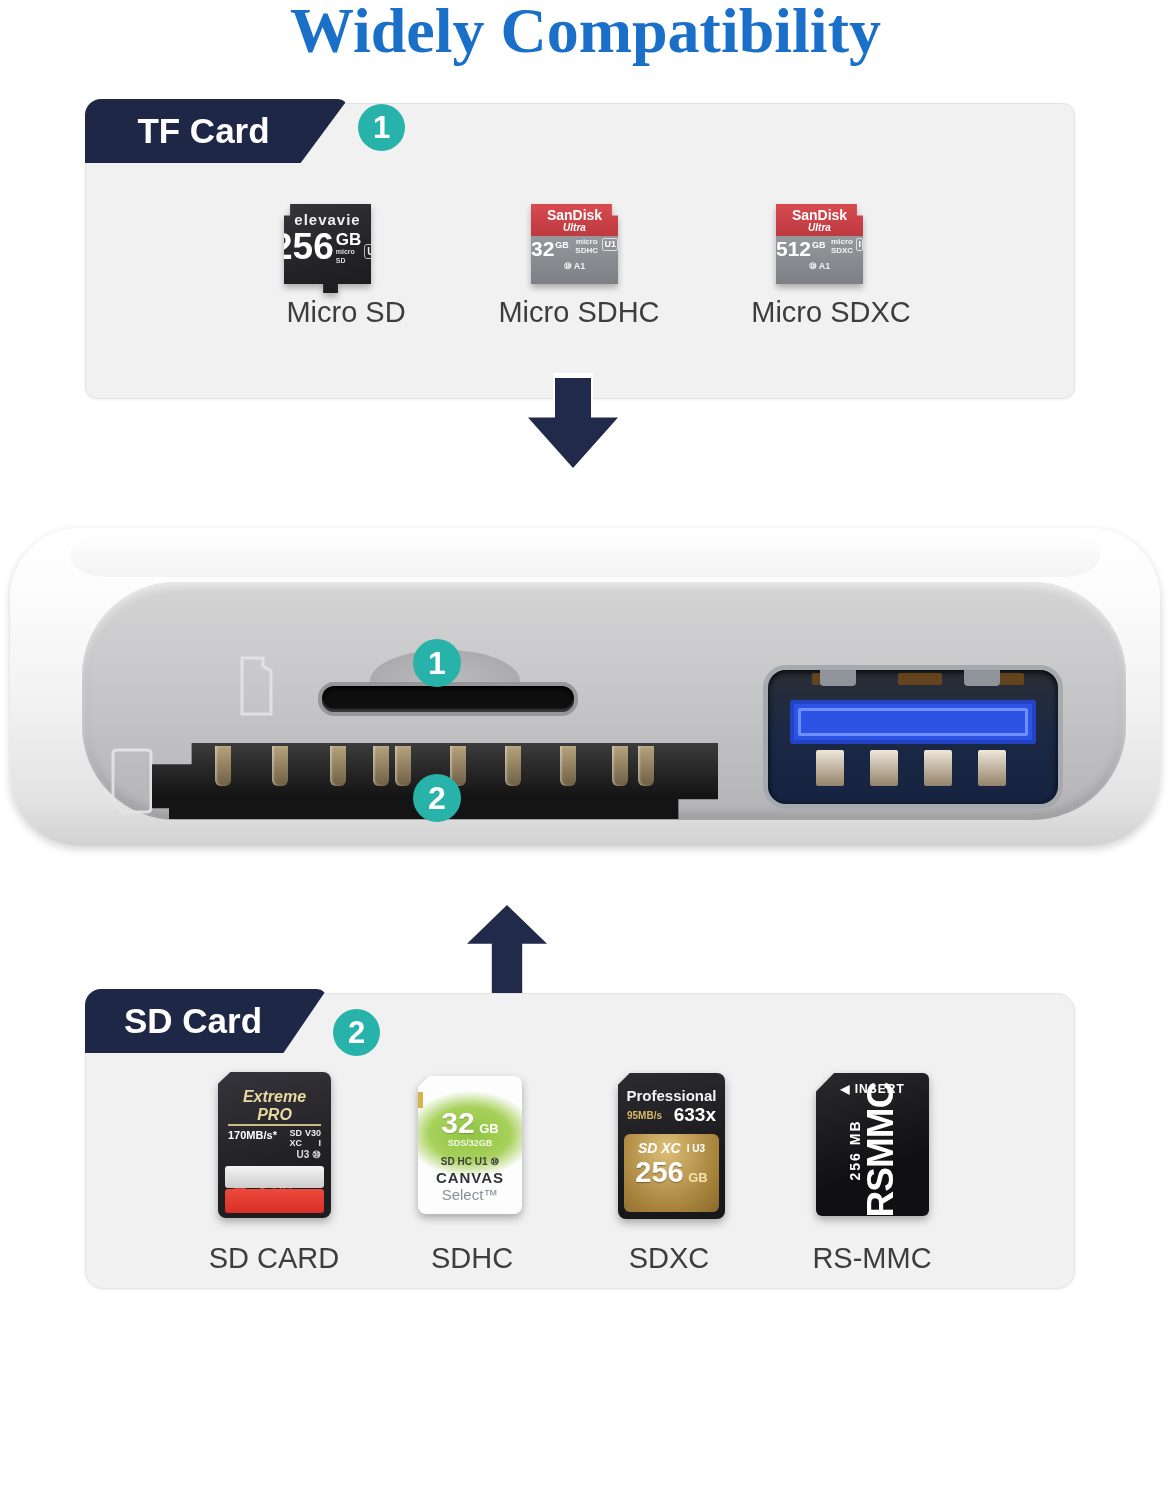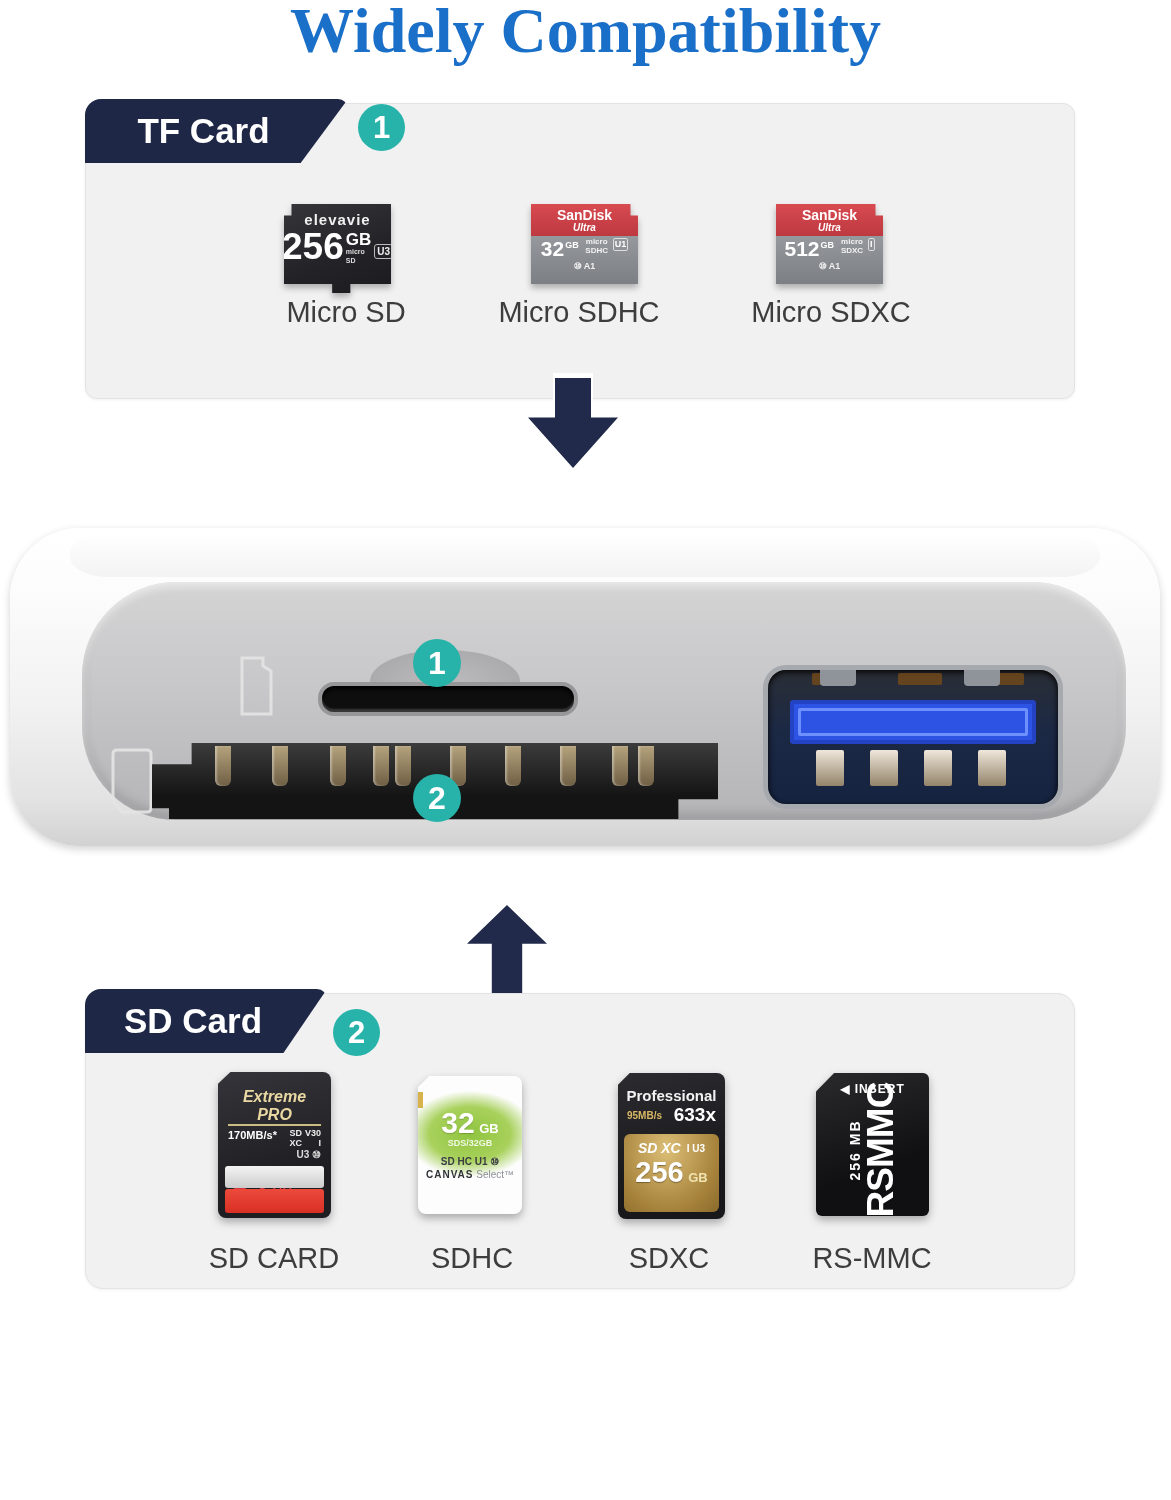--- a/index.html
+++ b/index.html
@@ -25,21 +25,21 @@
   .badge{position:absolute;border-radius:50%;background:#27b3a9;color:#fff;font-weight:bold;
          display:flex;align-items:center;justify-content:center;}
   .panel-badge{width:47px;height:47px;font-size:31px;}
   .tf-badge{left:272px;top:0px;}
   .sd-badge{left:247px;top:15px;}
 
   .card-label{position:absolute;text-align:center;font-size:29px;color:#3d3d3d;}
 
   
   .mwrap{position:absolute;filter:drop-shadow(0 4px 3px rgba(0,0,0,.28));}
-  .mcard{width:107px;height:89px;}
+  .mcard{width:87px;height:89px;}
   .shape-elev{clip-path:polygon(7% 0,100% 0,100% 90%,62% 90%,62% 100%,45% 100%,45% 90%,0 90%,0 13%,7% 13%);
               background:linear-gradient(160deg,#35353a,#232327 60%,#1c1c1f);}
   .shape-sdk{clip-path:polygon(0 0,93% 0,93% 13%,100% 13%,100% 90%,64% 90%,64% 100%,47% 100%,47% 90%,0 90%);}
   .elev-brand{color:#f0f0f0;font-weight:bold;font-size:15px;text-align:center;padding-top:7px;letter-spacing:1px;}
   .elev-row{display:flex;justify-content:center;align-items:flex-end;margin-top:0px;}
   .elev-cap{color:#fff;font-weight:bold;font-size:37px;line-height:1;}
   .elev-col{display:flex;flex-direction:column;align-items:center;margin-left:2px;}
   .elev-unit{color:#fff;font-weight:bold;font-size:17px;line-height:1;}
   .elev-logo{color:#ddd;font-size:7px;font-weight:bold;line-height:1.2;}
   .elev-u3{color:#eee;font-size:10px;font-weight:bold;border:1px solid #bbb;border-radius:3px;
@@ -117,21 +117,21 @@
                background:linear-gradient(#f4f4f4,#cccccc);}
   .band-red{position:absolute;left:7px;right:7px;bottom:5px;height:24px;border-radius:3px;
             background:linear-gradient(#ec4a3c,#d92f24);}
   .canvas{width:104px;height:138px;background:
           radial-gradient(ellipse 90px 60px at 50% 42%,#8fc43f 0%,#a8d15c 45%,rgba(255,255,255,0) 72%),#fdfdfd;}
   .canvas-cap{text-align:center;margin-top:32px;}
   .canvas-cap .n{color:#fff;font-weight:bold;font-size:30px;line-height:1;text-shadow:0 1px 1px rgba(0,0,0,.2);}
   .canvas-cap .u{color:#fff;font-weight:bold;font-size:13px;}
   .canvas-part{text-align:center;color:#f2f8e4;font-weight:bold;font-size:9px;}
   .canvas-logos{text-align:center;color:#3a3d42;font-weight:bold;font-size:10px;margin-top:8px;}
-  .canvas-brand{text-align:center;margin-top:2px;font-size:10px;}
+  .canvas-brand{text-align:center;margin-top:2px;font-size:15px;}
   .canvas-brand .b1{color:#2f3338;font-weight:bold;letter-spacing:1px;}
   .canvas-brand .b2{color:#8a8f96;}
   .gold-notch{position:absolute;left:0;top:16px;width:5px;height:16px;background:#d8b24a;}
   .prof{width:107px;height:146px;background:linear-gradient(165deg,#2c2c30,#18181b 70%);}
   .prof-brand{color:#f2f2f2;font-weight:bold;font-size:15px;text-align:center;margin-top:14px;}
   .prof-row{display:flex;justify-content:space-between;align-items:center;padding:0 9px;}
   .prof-speed{color:#d9b865;font-weight:bold;font-size:10px;}
   .prof-rate{color:#fff;font-weight:bold;font-size:19px;}
   .gold-panel{position:absolute;left:6px;right:6px;bottom:7px;height:78px;border-radius:6px;
               background:radial-gradient(ellipse at 45% 20%,#dcbe76,#a5813a 70%,#8a6a2c);}

